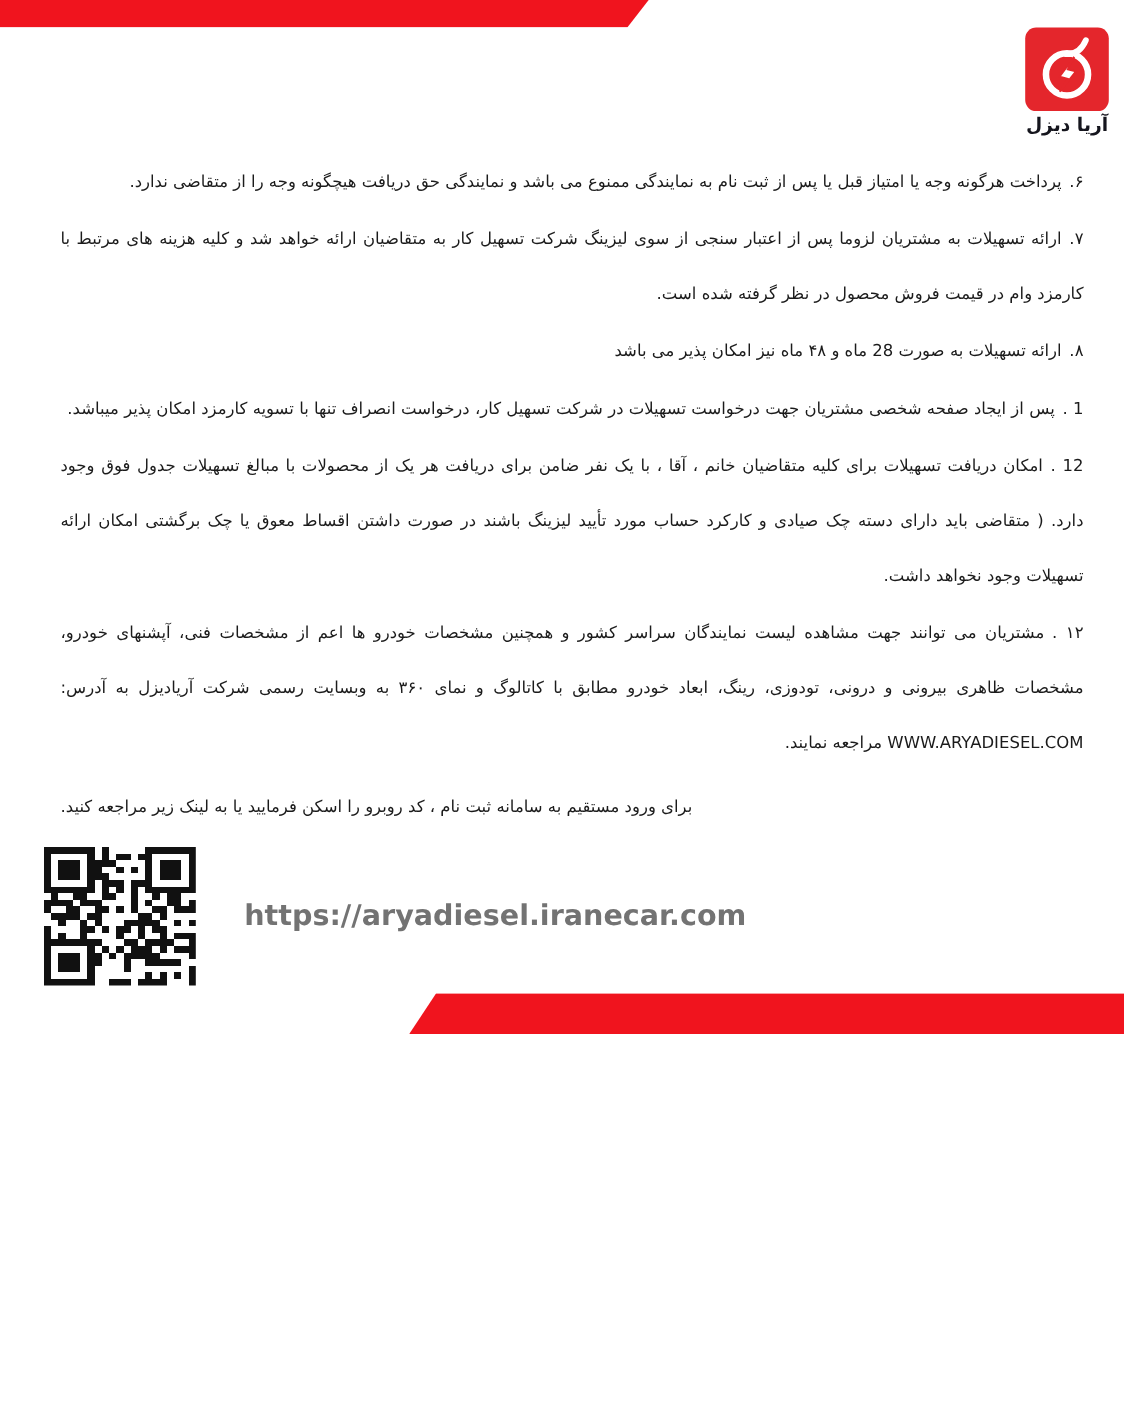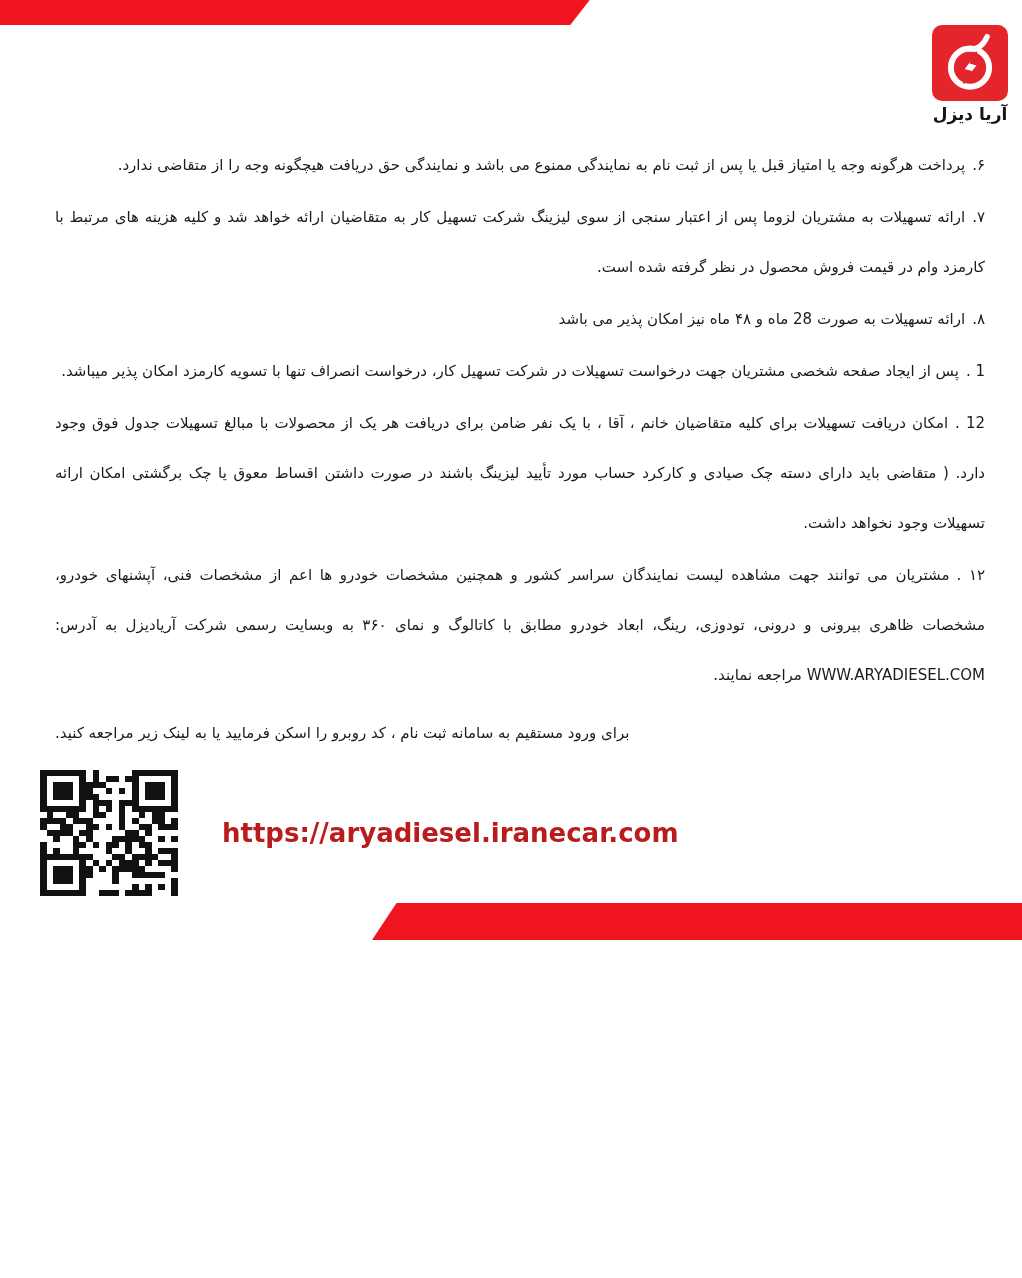--- a/index.html
+++ b/index.html
@@ -38,21 +38,21 @@
   .term{margin:0 0 2px 0;}
   .term .num{margin-left:7px;}
   .scan-note{margin-top:8px;text-align:left;}
   
   .qr-row{
     position:absolute;left:40px;bottom:44px;direction:ltr;
     display:flex;align-items:center;gap:44px;
   }
   .qr-row svg{width:138px;height:126px;background:#fff;display:block;}
   .reg-link{
-    font-size:26px;font-weight:bold;color:#b91c1c;text-decoration:none;
+    font-size:26px;font-weight:bold;color:#737373;text-decoration:none;
     font-family:"DejaVu Sans","Liberation Sans",sans-serif;
   }
 </style>
 </head>
 <body>
 
 <div class="page">
 
   <div class="top-bar"></div>
 

